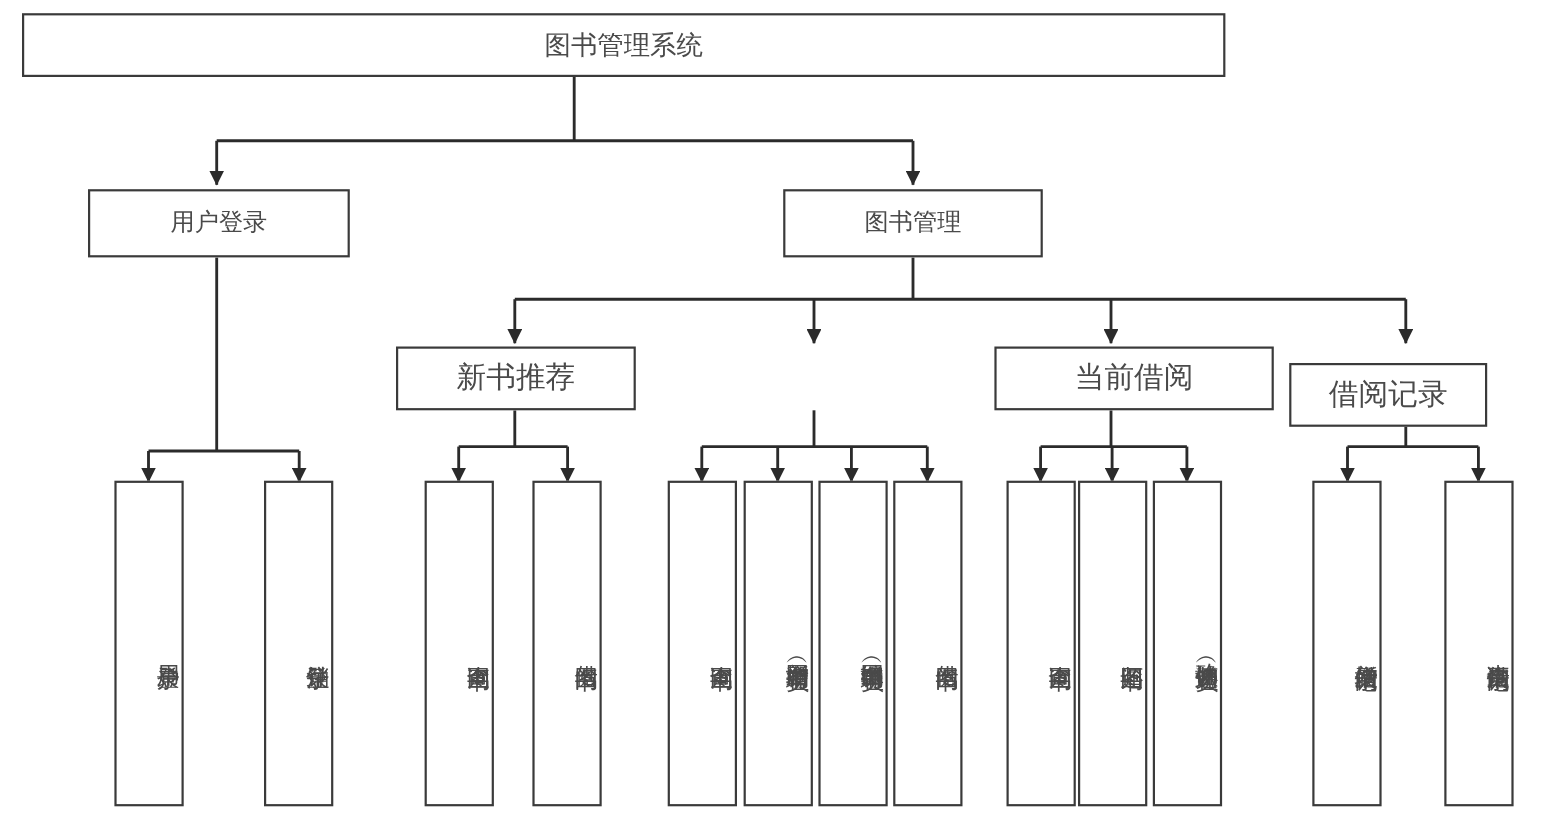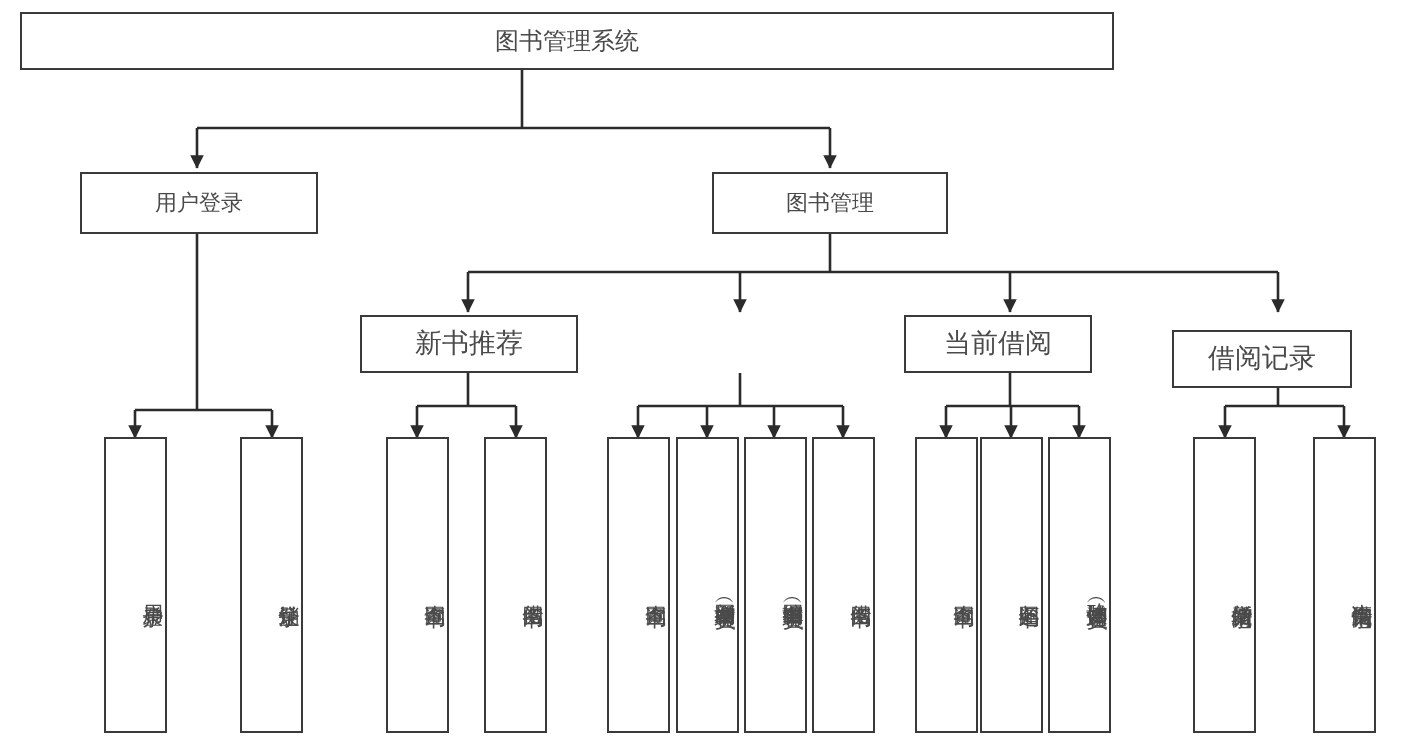--- a/index.html
+++ b/index.html
@@ -138,21 +138,21 @@
 
   <div class="node level1" style="left:712px; top:172px; width:236px; height:62px;">
     <span>图书管理</span>
   </div>
 
   <div class="node level2" style="left:360px; top:315px; width:218px; height:58px;">
     <span>新书推荐</span>
   </div>
 
 
-  <div class="node level2" style="left:904px; top:315px; width:188px; height:58px;">
+  <div class="node level2" style="left:904px; top:315px; width:254px; height:58px;">
     <span>当前借阅</span>
   </div>
 
   <div class="node level2" style="left:1172px; top:330px; width:180px; height:58px;">
     <span>借阅记录</span>
   </div>
 
   <div class="node leaf" style="left:104px; top:437px; width:63px; height:296px;">
     <span class="vtext">用户登录</span>
   </div>

